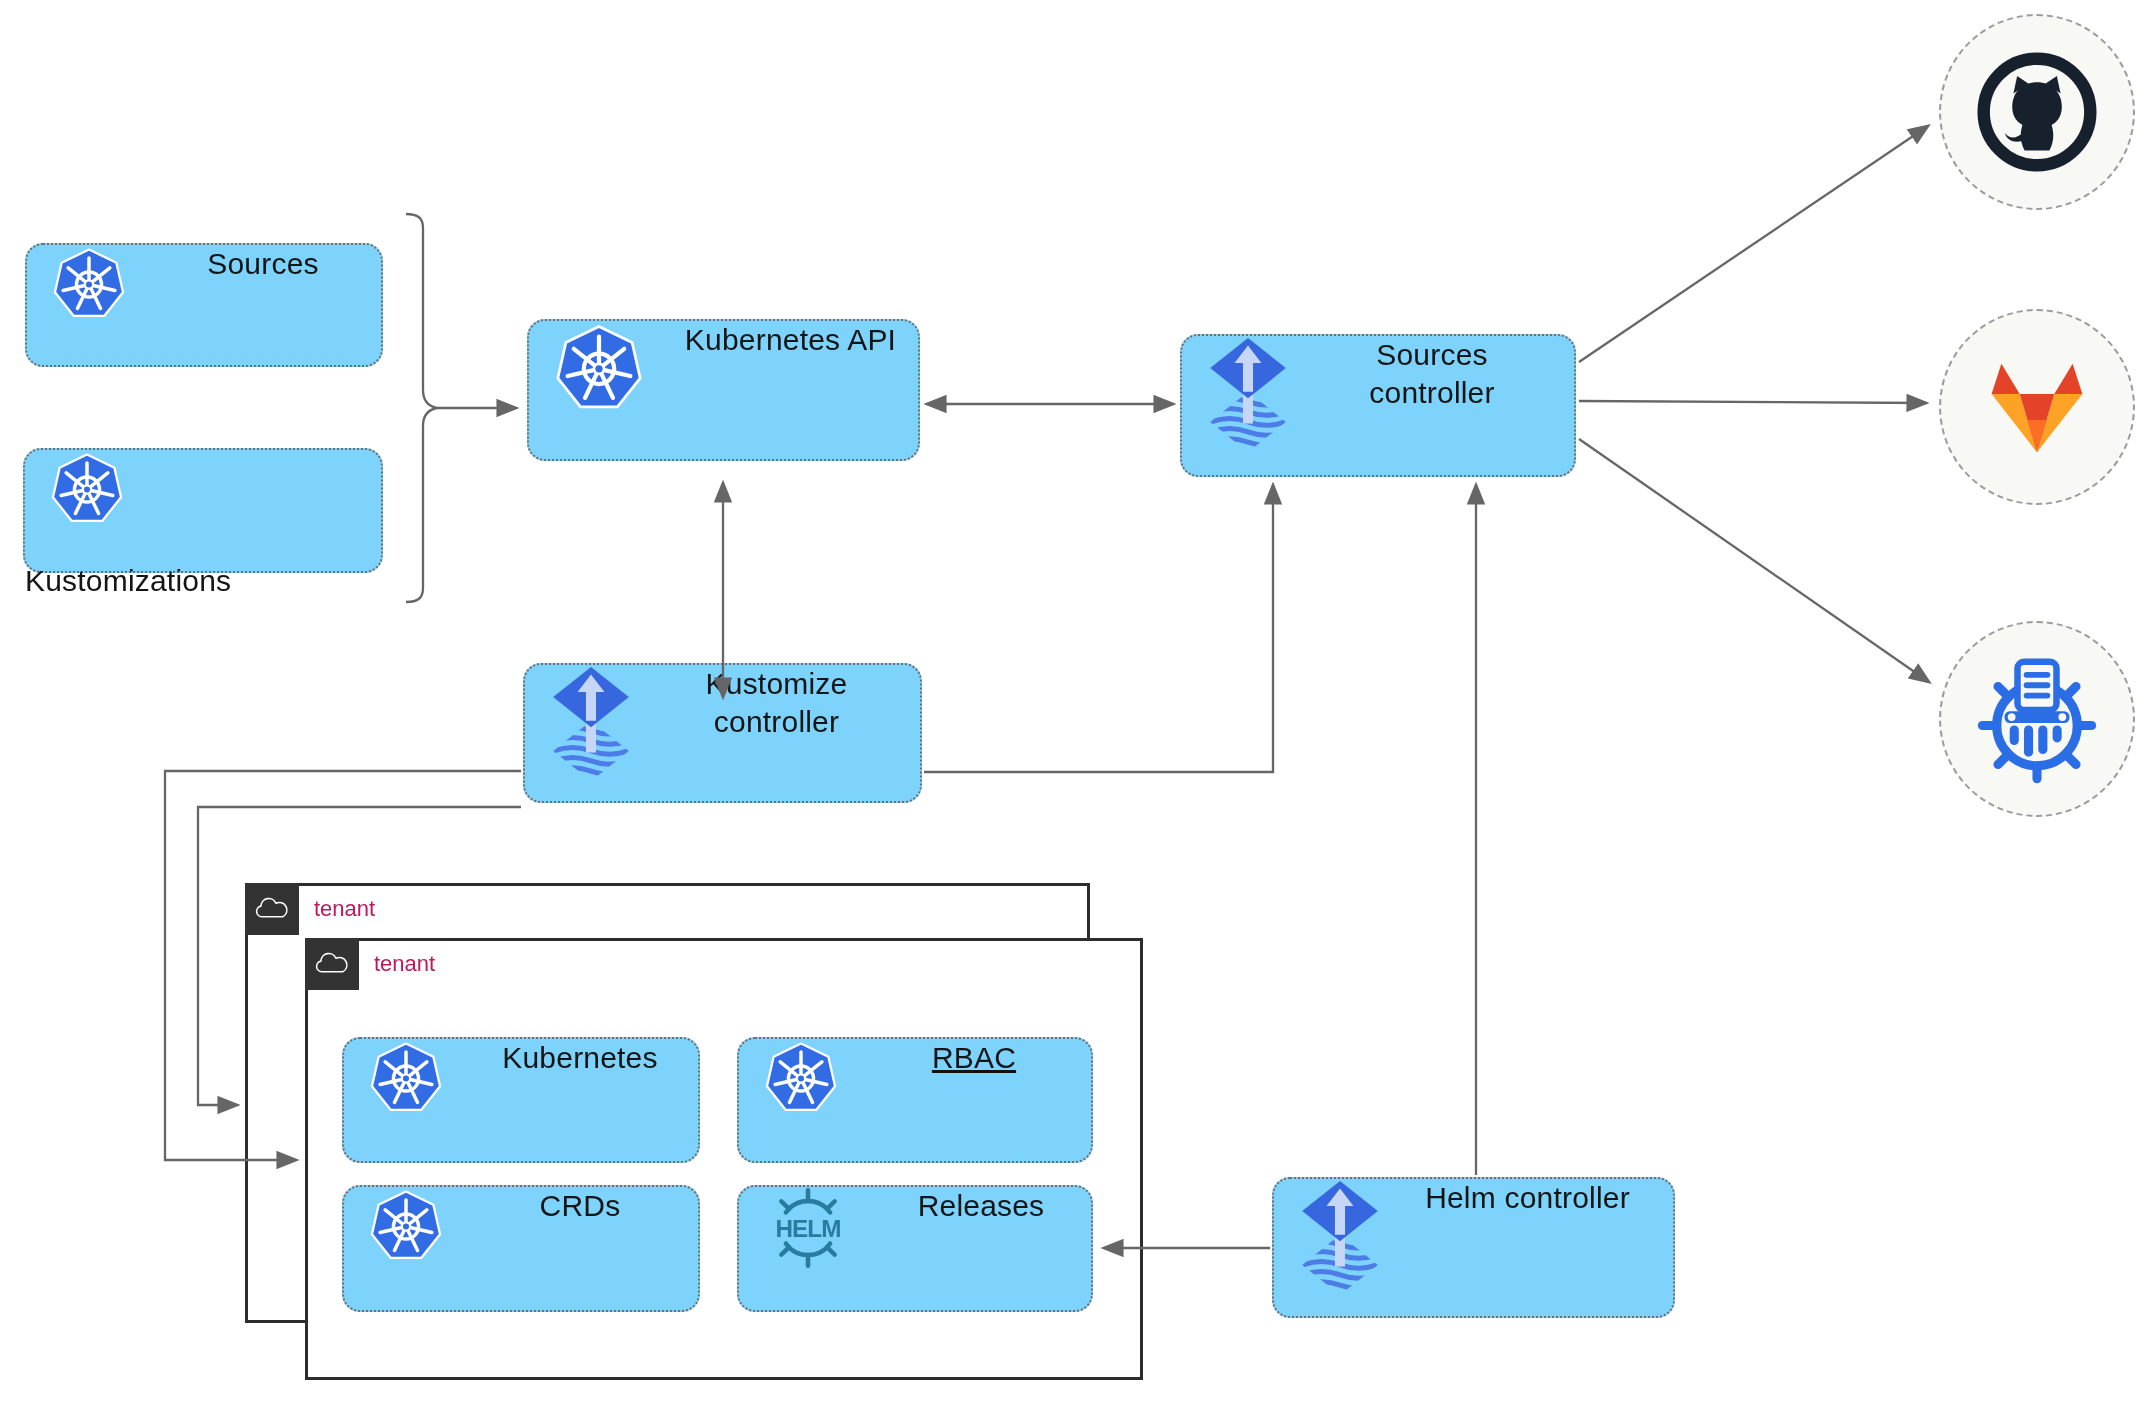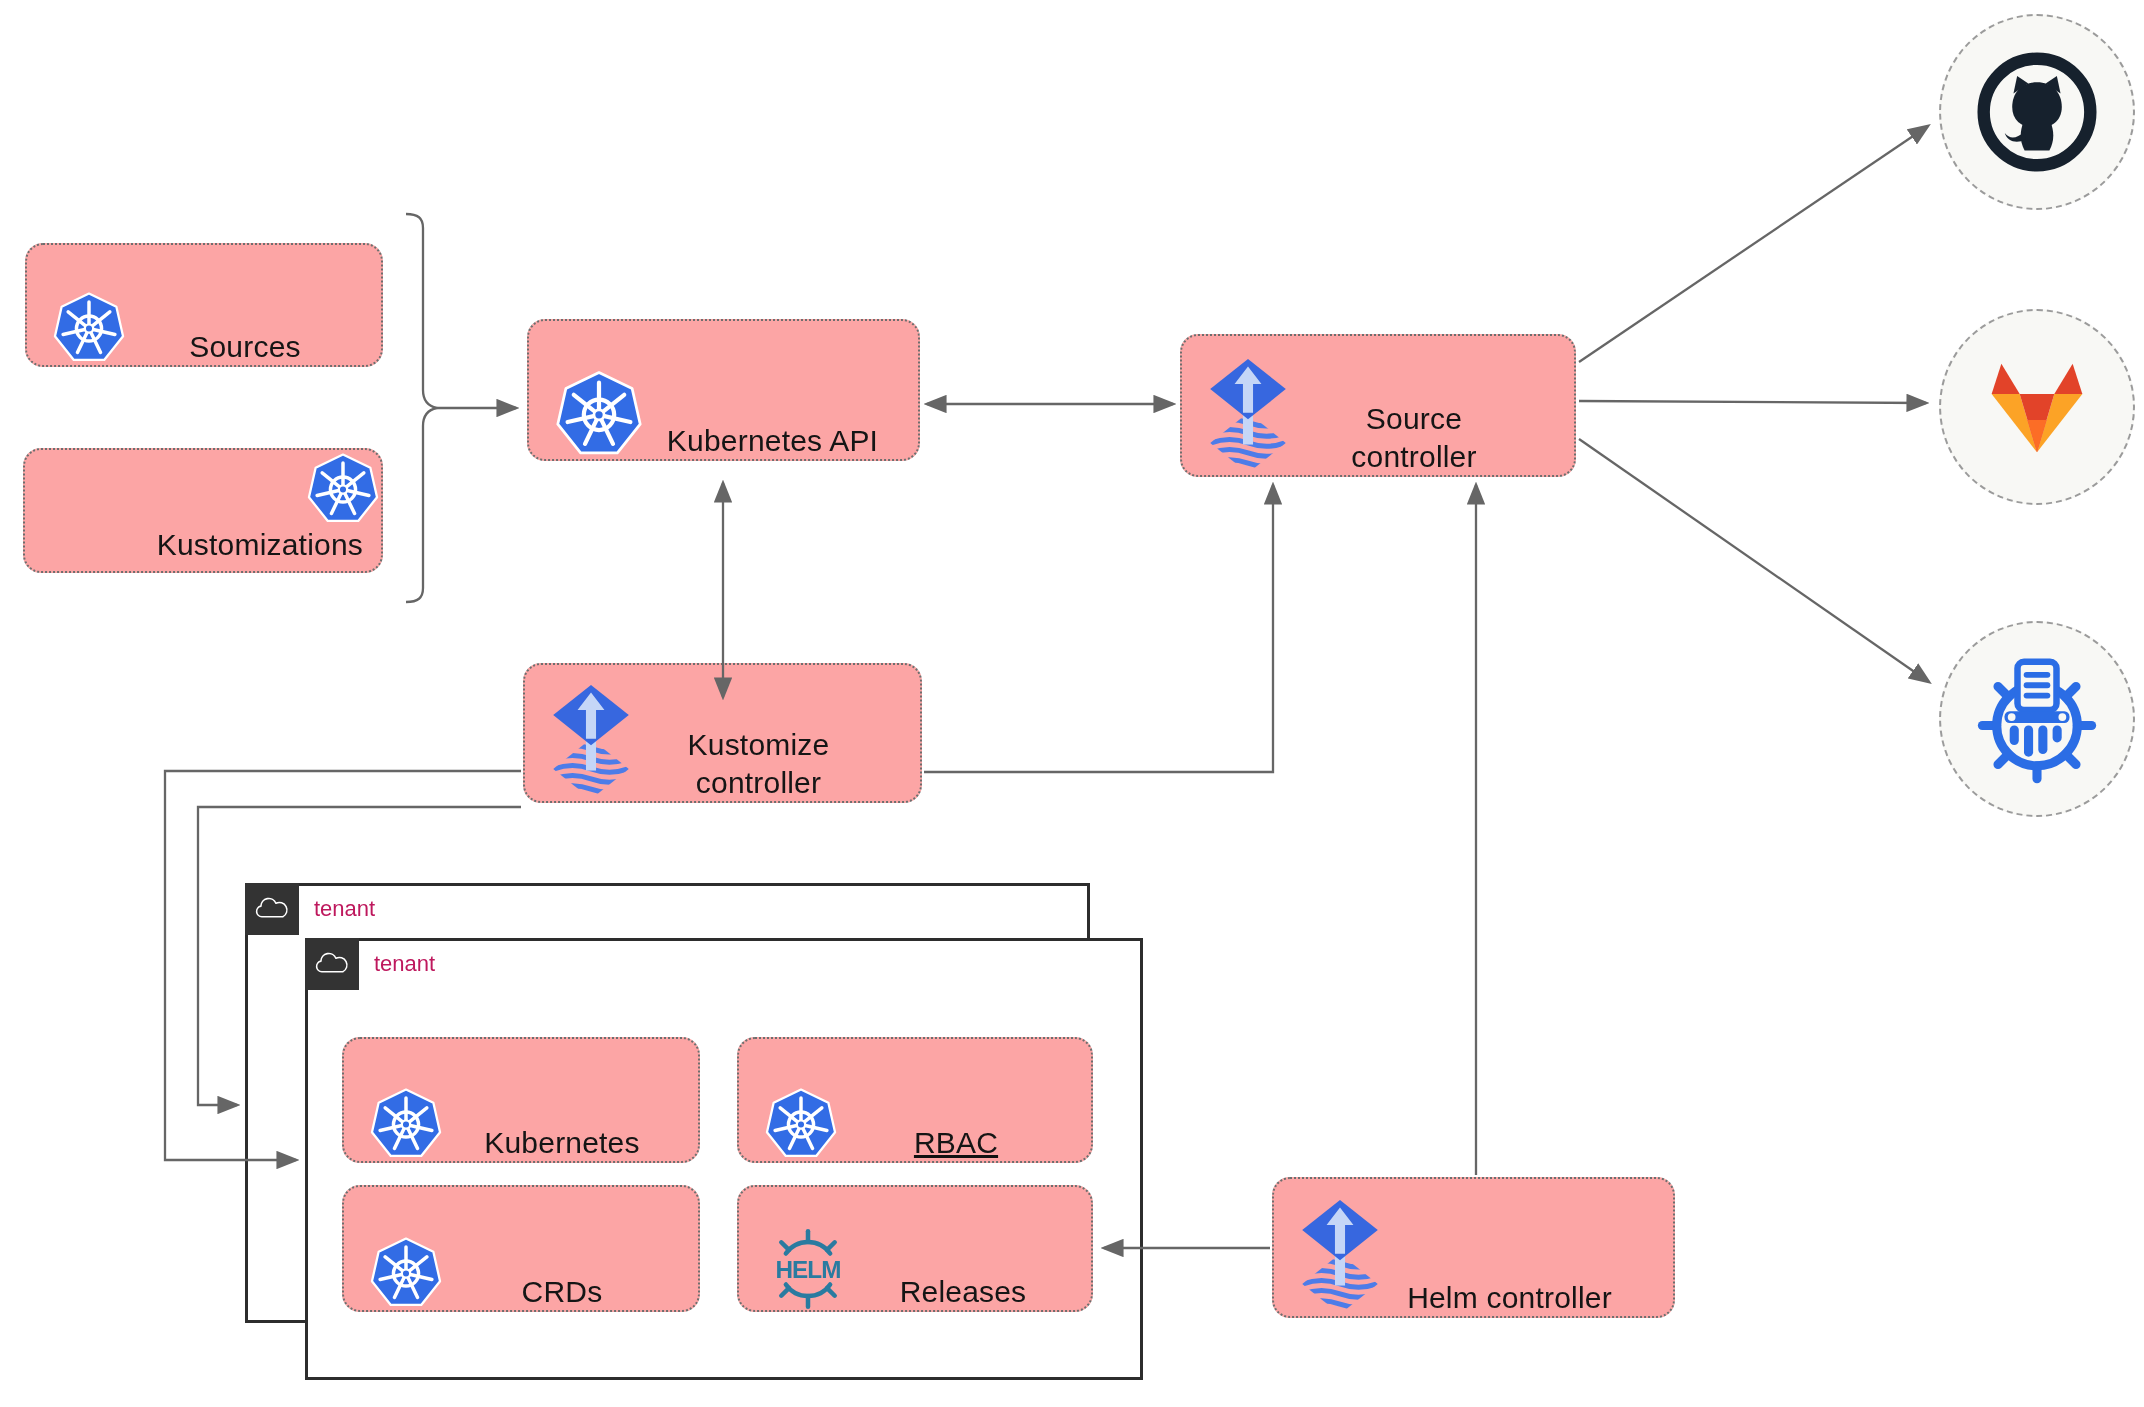--- a/index.html
+++ b/index.html
@@ -1,19 +1,19 @@
 <!DOCTYPE html>
 <html><head>
 <meta charset="utf-8">
 <style>
   html,body{margin:0;padding:0;background:#ffffff;}
   #stage{position:relative;width:2144px;height:1407px;background:#ffffff;overflow:hidden;
          font-family:"Liberation Sans",sans-serif;color:#111;}
-  .node{position:absolute;background:#fca5a5;border:2px dotted #6e6e6e;border-radius:18px;
-        display:flex;align-items:flex-end;box-sizing:border-box;}
+  .node{position:absolute;background:#7dd3fc;border:2px dotted #6e6e6e;border-radius:18px;
+        display:flex;align-items:flex-start;box-sizing:border-box;gap:36px;}
   .node .ic{flex:0 0 auto;margin-left:24px;display:flex;align-items:center;justify-content:center;}
   .node .lbl{flex:1 1 auto;text-align:center;font-size:30px;color:#151515;letter-spacing:.2px;
              padding-right:18px;line-height:1.25;}
   .ctrl .lbl{padding-right:36px;}
   .remote{position:absolute;width:196px;height:196px;border-radius:50%;
           background:#f8f8f5;border:2px dashed #9b9b9b;box-sizing:border-box;
           display:flex;align-items:center;justify-content:center;}
   .tenant{position:absolute;background:#ffffff;border:3px solid #2d2d2d;box-sizing:border-box;}
   .tenant .tab{position:absolute;left:-3px;top:-3px;width:54px;height:52px;background:#333333;
                display:flex;align-items:center;justify-content:center;}
@@ -172,21 +172,21 @@
       </span>
     <span class="lbl">Kubernetes API</span>
   </div>
 
   <div class="node ctrl" style="left:1180px;top:334px;width:396px;height:143px;">
     <span class="ic">
       <svg width="84" height="118">
           <use href="#sym-flux"></use>
         </svg>
       </span>
-    <span class="lbl" style="max-width:210px;margin:0 auto;">Source controller</span>
+    <span class="lbl" style="max-width:210px;margin:0 auto;">Sources controller</span>
   </div>
 
   <div class="node ctrl" style="left:523px;top:663px;width:399px;height:140px;">
     <span class="ic">
       <svg width="84" height="118">
           <use href="#sym-flux"></use>
         </svg>
       </span>
     <span class="lbl" style="max-width:210px;margin:0 auto;">Kustomize controller</span>
   </div>

